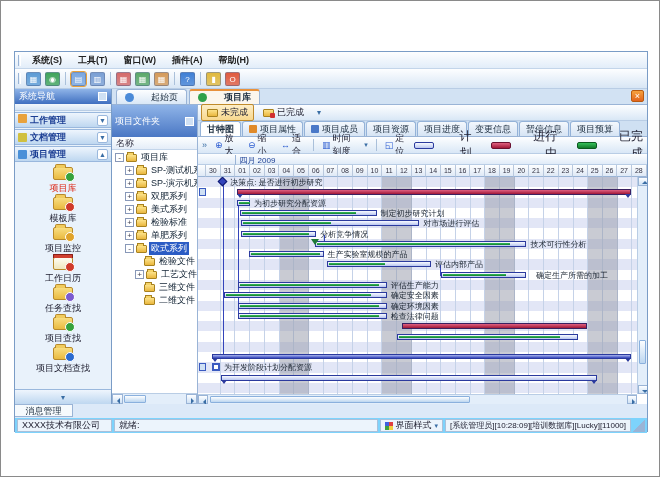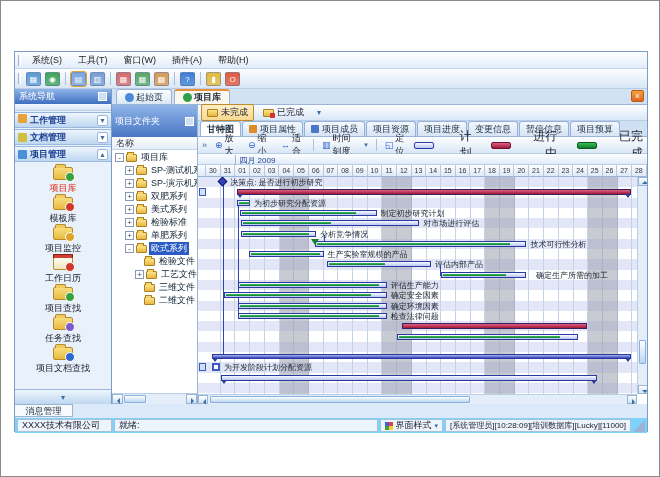--- a/index.html
+++ b/index.html
@@ -1,21 +1,21 @@
 <!DOCTYPE html>
 <html><head>
 <meta charset="utf-8">
 <style>
 *{margin:0;padding:0;box-sizing:border-box;}
 html,body{width:660px;height:477px;}
 body{font-family:"Liberation Sans","DejaVu Sans",sans-serif;background:#fff;}
 .screen{position:relative;width:660px;height:477px;background:#fff;border:1px solid #8a8a8a;overflow:hidden;}
 .app{position:absolute;left:13px;top:50px;width:634px;height:381px;border:1px solid #7a9cc6;background:#dce9f8;}
 
-.menubar{position:absolute;left:0;top:0;width:100%;height:17px;background:linear-gradient(#fdfeff,#e2edf9);border-bottom:1px solid #c3d5ea;display:flex;align-items:center;font-size:9px;color:#222;}
+.menubar{position:absolute;left:0;top:0;width:100%;height:17px;background:linear-gradient(#fdfeff,#e2edf9);border-bottom:1px solid #c3d5ea;display:flex;align-items:center;font-size:9px;color:#222;font-weight:bold;}
 .grip{width:3px;height:11px;margin:0 3px;border-left:1px solid #9ab4d6;border-right:1px solid #fff;}
 .mitem{padding:2px 8px;cursor:default;}
 .toolbar{position:absolute;left:0;top:17px;width:100%;height:20px;background:linear-gradient(#fdfeff,#d8e6f5);border-bottom:1px solid #b9cde5;display:flex;align-items:center;}
 .tbico{width:15px;height:14px;margin:0 2px;border-radius:2px;color:#fff;font-size:8px;line-height:14px;text-align:center;border:1px solid rgba(90,110,150,.5);}
 .tbico.pressed{outline:1px solid #e8a23c;background-color:#fde8c0;}
 .tbsep{width:1px;height:13px;background:#aac0da;margin:0 3px;}
 
 .sidebar{position:absolute;left:0;top:37px;width:97px;height:315px;background:#e9f2fb;border-right:1px solid #7a9cc6;display:flex;flex-direction:column;}
 .sbhead{height:15px;background:linear-gradient(#8fb4e8,#3f6fc0);color:#fff;font-size:9px;display:flex;align-items:center;padding:0 4px;justify-content:space-between;}
 .sbpinbox{width:9px;height:9px;border:1px solid #fff;background:#cfe0f4;}
@@ -29,21 +29,21 @@
 .sbico::before{content:"";position:absolute;top:-4px;left:1px;width:9px;height:3px;background:#f0cc5e;border:1px solid #b8892a;border-bottom:none;border-radius:2px 2px 0 0;}
 .sbico::after{content:"";position:absolute;right:-3px;bottom:-3px;width:8px;height:8px;border-radius:50%;background:var(--badge,#35a23c);border:1px solid #fff;}
 .sbico.cal{background:linear-gradient(#fffdf2,#efe6bc);}
 .sbico.cal::before{left:-1px;width:18px;height:3px;background:#d04030;border-color:#8a1f18;border-radius:1px 1px 0 0;}
 .sblabel{font-size:9px;color:#223;margin-top:2px;}
 .sbitem.sel .sblabel{color:#d21; }
 .sbbottom{height:15px;background:linear-gradient(#eef5fd,#bed7f0);border-top:1px solid #9ab8dd;display:flex;align-items:center;justify-content:center;color:#3a6ea5;font-size:8px;}
 
 .main{position:absolute;left:97px;top:37px;right:0;height:315px;background:#dce9f8;}
 .doctabs{position:absolute;left:0;top:0;right:0;height:16px;display:flex;align-items:flex-end;border-bottom:1px solid #9ab4d6;background:#d2e2f3;padding-left:4px;}
-.dtab0{height:15px;display:flex;align-items:center;gap:2px;font-size:9px;color:#234;padding:0 8px;border:1px solid #9ab4d6;border-bottom:none;border-radius:3px 3px 0 0;background:linear-gradient(#fdfeff,#d9e7f6);margin-right:2px;}
+.dtab0{height:15px;display:flex;align-items:center;gap:17px;font-size:9px;color:#234;padding:0 8px;border:1px solid #9ab4d6;border-bottom:none;border-radius:3px 3px 0 0;background:linear-gradient(#fdfeff,#d9e7f6);margin-right:2px;}
 .dtab0.active{background:#fbf6ee;border-top:2px solid #e8913c;font-weight:bold;}
 .dticon{width:9px;height:9px;border-radius:50%;}
 .closex{margin-left:auto;margin-right:3px;margin-bottom:2px;width:13px;height:12px;border-radius:2px;background:linear-gradient(#f6a23e,#e2641e);border:1px solid #b85a10;color:#fff;font-size:9px;line-height:10px;text-align:center;}
 .docbody{position:absolute;left:0;top:16px;right:0;bottom:0;}
 
 .treepanel{position:absolute;left:0;top:0;width:86px;height:100%;background:#fff;border-right:1px solid #9ab4d6;display:flex;flex-direction:column;}
 .tphead{height:15px;background:linear-gradient(#8fb4e8,#4a77c4);color:#fff;font-size:9px;display:flex;align-items:center;justify-content:space-between;padding:16px 3px;flex:none;}
 .tpcol{height:13px;background:linear-gradient(#fdfeff,#e4edf8);border-bottom:1px solid #c3d5ea;font-size:9px;color:#334;padding:0 4px;flex:none;}
 .tree{flex:1;overflow:hidden;padding-top:1px;}
 .tnode{height:13px;display:flex;align-items:center;font-size:9px;color:#123;white-space:nowrap;}
@@ -184,26 +184,26 @@
             </div>
             <div class="sbitem">
               <div class="sbico" style="--badge: #e0a32a;"></div>
               <div class="sblabel">项目监控</div>
             </div>
             <div class="sbitem">
               <div class="sbico cal" style="--badge: #d03a2a;"></div>
               <div class="sblabel">工作日历</div>
             </div>
             <div class="sbitem">
+              <div class="sbico" style="--badge: #7a5ad0;"></div>
+              <div class="sblabel">任务查找</div>
+            </div>
+            <div class="sbitem">
               <div class="sbico" style="--badge: #35a23c;"></div>
               <div class="sblabel">项目查找</div>
-            </div>
-            <div class="sbitem">
-              <div class="sbico" style="--badge: #7a5ad0;"></div>
-              <div class="sblabel">任务查找</div>
             </div>
             <div class="sbitem">
               <div class="sbico" style="--badge: #2a6ad0;"></div>
               <div class="sblabel">项目文档查找</div>
             </div>
           </div>
         </div>
       <div class="sbbottom">
         <span>▾</span>
       </div>

